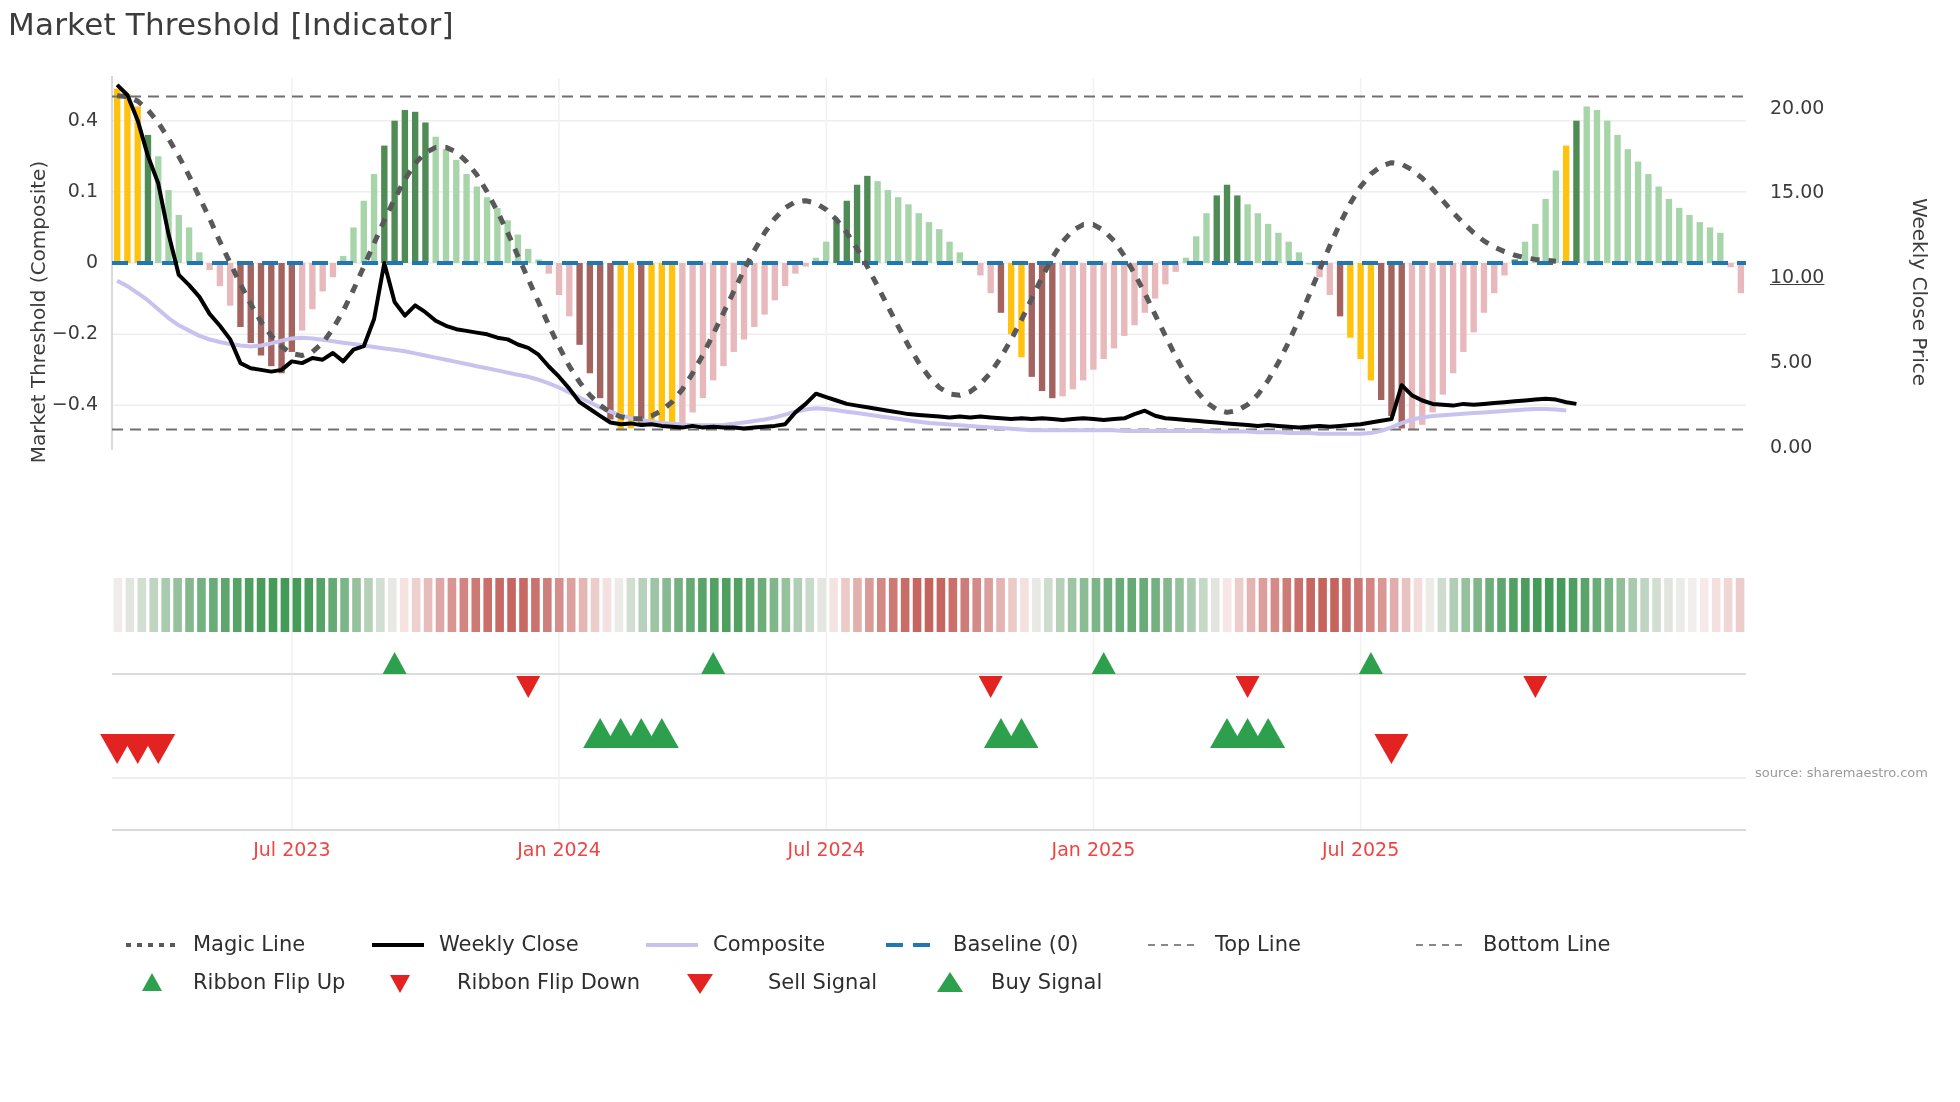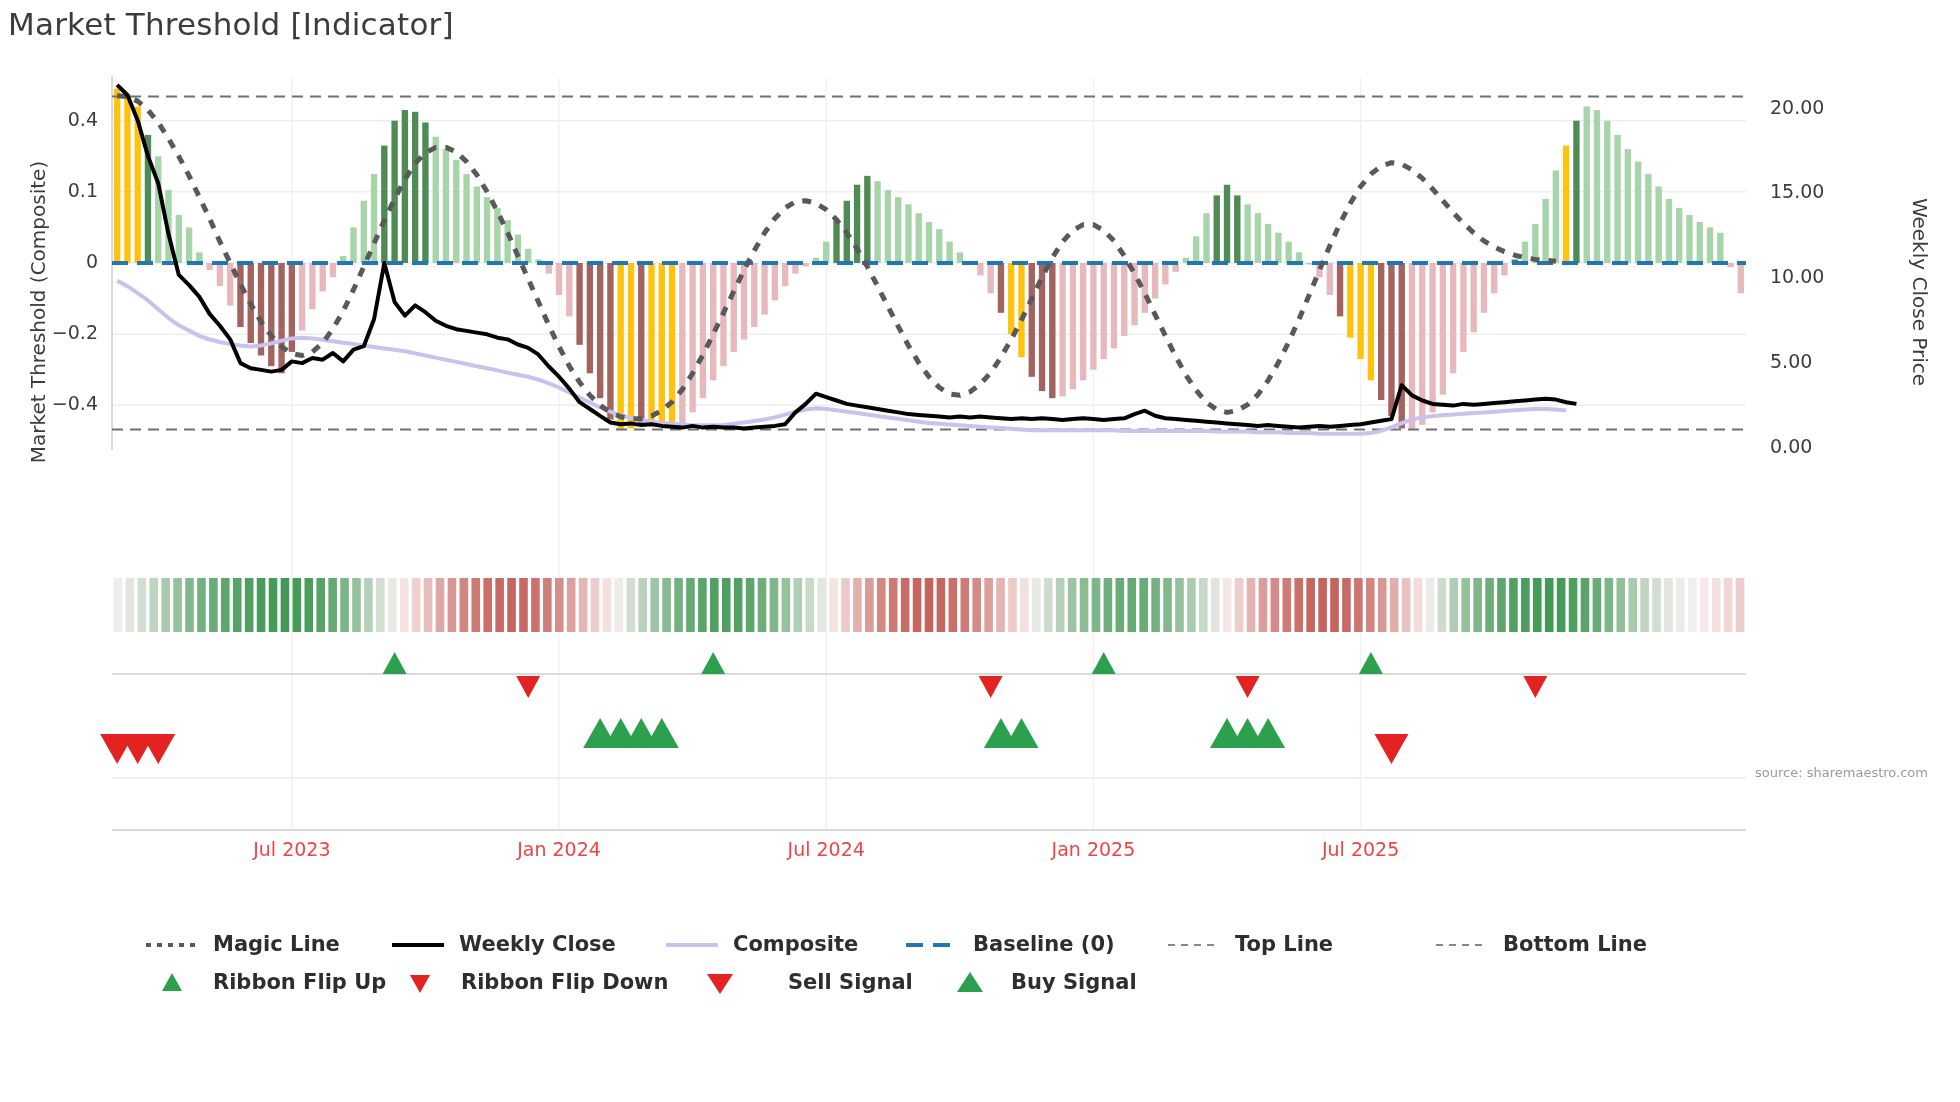--- a/index.html
+++ b/index.html
@@ -71,24 +71,23 @@
   #source {
     position: absolute;
     right: 32px;
     top: 765px;
     font-size: 13px;
     color: #9a9a9a;
     white-space: nowrap;
   }
   #legend {
     position: absolute;
-    left: 144px;
+    left: 124px;
     top: 925px;
     width: 1700px;
-    font-weight: bold;
   }
   .legend-row {
     display: flex;
     align-items: center;
     height: 38px;
   }
   .legend-item {
     display: flex;
     align-items: center;
     white-space: nowrap;
@@ -120,21 +119,21 @@
   <div id="tick-labels-left">
       <div class="tick-label tick-left" style="left: 20px; width: 78px; top: 107.692px;">0.4</div>
       <div class="tick-label tick-left" style="left: 20px; width: 78px; top: 178.846px;">0.1</div>
       <div class="tick-label tick-left" style="left: 20px; width: 78px; top: 250px;">0</div>
       <div class="tick-label tick-left" style="left: 20px; width: 78px; top: 321.154px;">−0.2</div>
       <div class="tick-label tick-left" style="left: 20px; width: 78px; top: 392.308px;">−0.4</div>
     </div>
   <div id="tick-labels-right">
       <div class="tick-label tick-right" style="left: 1770px; top: 95.5505px;">20.00</div>
       <div class="tick-label tick-right" style="left: 1770px; top: 180.413px;">15.00</div>
-      <div class="tick-label tick-right" style="left: 1770px; top: 265.275px;">10.00</div>
+      <div class="tick-label tick-right" style="left: 1770px; top: 265.275px; text-decoration: underline;">10.00</div>
       <div class="tick-label tick-right" style="left: 1770px; top: 350.138px;">5.00</div>
       <div class="tick-label tick-right" style="left: 1770px; top: 435px;">0.00</div>
     </div>
   <div id="tick-labels-x">
       <div class="xtick" style="left: 291.843px; top: 838px;">Jul 2023</div>
       <div class="xtick" style="left: 559.038px; top: 838px;">Jan 2024</div>
       <div class="xtick" style="left: 826.233px; top: 838px;">Jul 2024</div>
       <div class="xtick" style="left: 1093.43px; top: 838px;">Jan 2025</div>
       <div class="xtick" style="left: 1360.62px; top: 838px;">Jul 2025</div>
     </div>
@@ -534,21 +533,21 @@
       </div>
     <div class="legend-row" id="legend-row-2">
         <div class="legend-item" style="width: 248px;">
           <span class="legend-key">
             <svg width="56" height="24">
               <path d="M 28 2 L 38 20 L 18 20 Z" fill="#2CA04C"></path>
             </svg>
           </span>
           <span class="legend-text">Ribbon Flip Up</span>
         </div>
-        <div class="legend-item" style="width: 300px;">
+        <div class="legend-item" style="width: 300px; gap: 16px;">
           <span class="legend-key">
             <svg width="56" height="24">
               <path d="M 28 22 L 38 4 L 18 4 Z" fill="#E32222"></path>
             </svg>
           </span>
           <span class="legend-text">Ribbon Flip Down</span>
         </div>
         <div class="legend-item" style="width: 250px; gap: 27px;">
           <span class="legend-key">
             <svg width="56" height="24">

